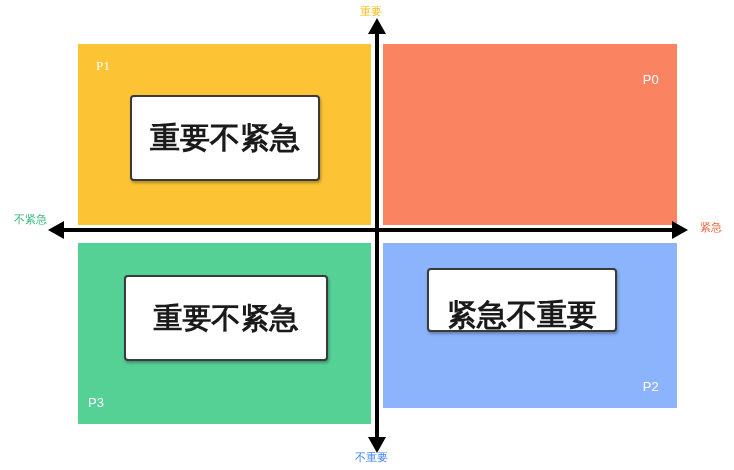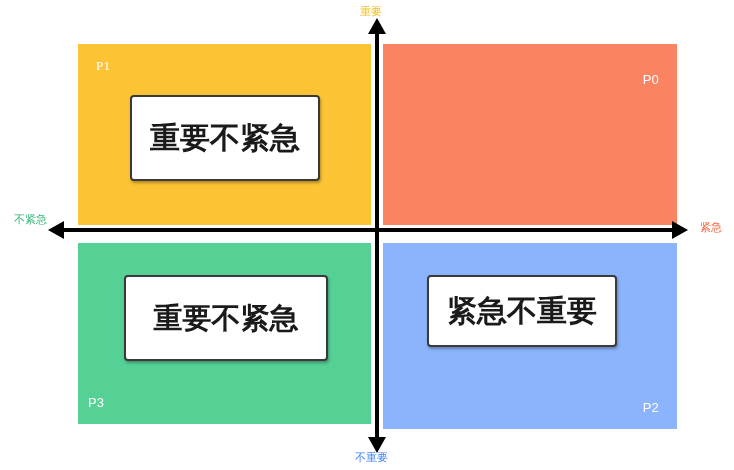--- a/index.html
+++ b/index.html
@@ -28,21 +28,21 @@
     color: #ffffff;
     font-size: 13px;
     font-weight: 400;
     letter-spacing: 0.2px;
     line-height: 1;
     white-space: nowrap;
   }
   #quad-p1 { left: 78px;  top: 44px;  width: 293px; height: 181px; background: #FCC434; }
   #quad-p0 { left: 383px; top: 44px;  width: 294px; height: 181px; background: #FA8362; }
   #quad-p3 { left: 78px;  top: 243px; width: 293px; height: 181px; background: #55D196; }
-  #quad-p2 { left: 383px; top: 243px; width: 294px; height: 186px; background: #8CB4FC; }
+  #quad-p2 { left: 383px; top: 243px; width: 294px; height: 165px; background: #8CB4FC; }
 
   #quad-p1 .quad-label { left: 18px;  top: 15px; font-family: Liberation Serif, serif; }
   #quad-p0 .quad-label { right: 18px; top: 15px; margin-top: 14px; }
   #quad-p3 .quad-label { left: 10px;  bottom: 15px; }
   #quad-p2 .quad-label { right: 18px; bottom: 15px; }
 
   
   .card {
     position: absolute;
     box-sizing: border-box;
@@ -57,21 +57,21 @@
   .card-text {
     font-family: "DejaVu Sans", "Liberation Sans", sans-serif;
     font-weight: bold;
     color: #1a1a1a;
     white-space: nowrap;
     line-height: 1;
   }
   #card-p1 { left: 130px; top: 95px;  width: 190px; height: 86px; }
   #card-p0 { left: 427px; top: 95px;  width: 190px; height: 86px; }
   #card-p3 { left: 124px; top: 275px; width: 204px; height: 86px; }
-  #card-p2 { left: 427px; top: 275px; width: 190px; height: 72px; }
+  #card-p2 { left: 427px; top: 268px; width: 190px; height: 64px; align-items: flex-end; }
 
   #card-p1 .card-text,
   #card-p0 .card-text,
   #card-p2 .card-text { font-size: 30px; }
   #card-p3 .card-text { font-size: 29px; }
 
   
   .axis-line {
     position: absolute;
     background: #000000;

